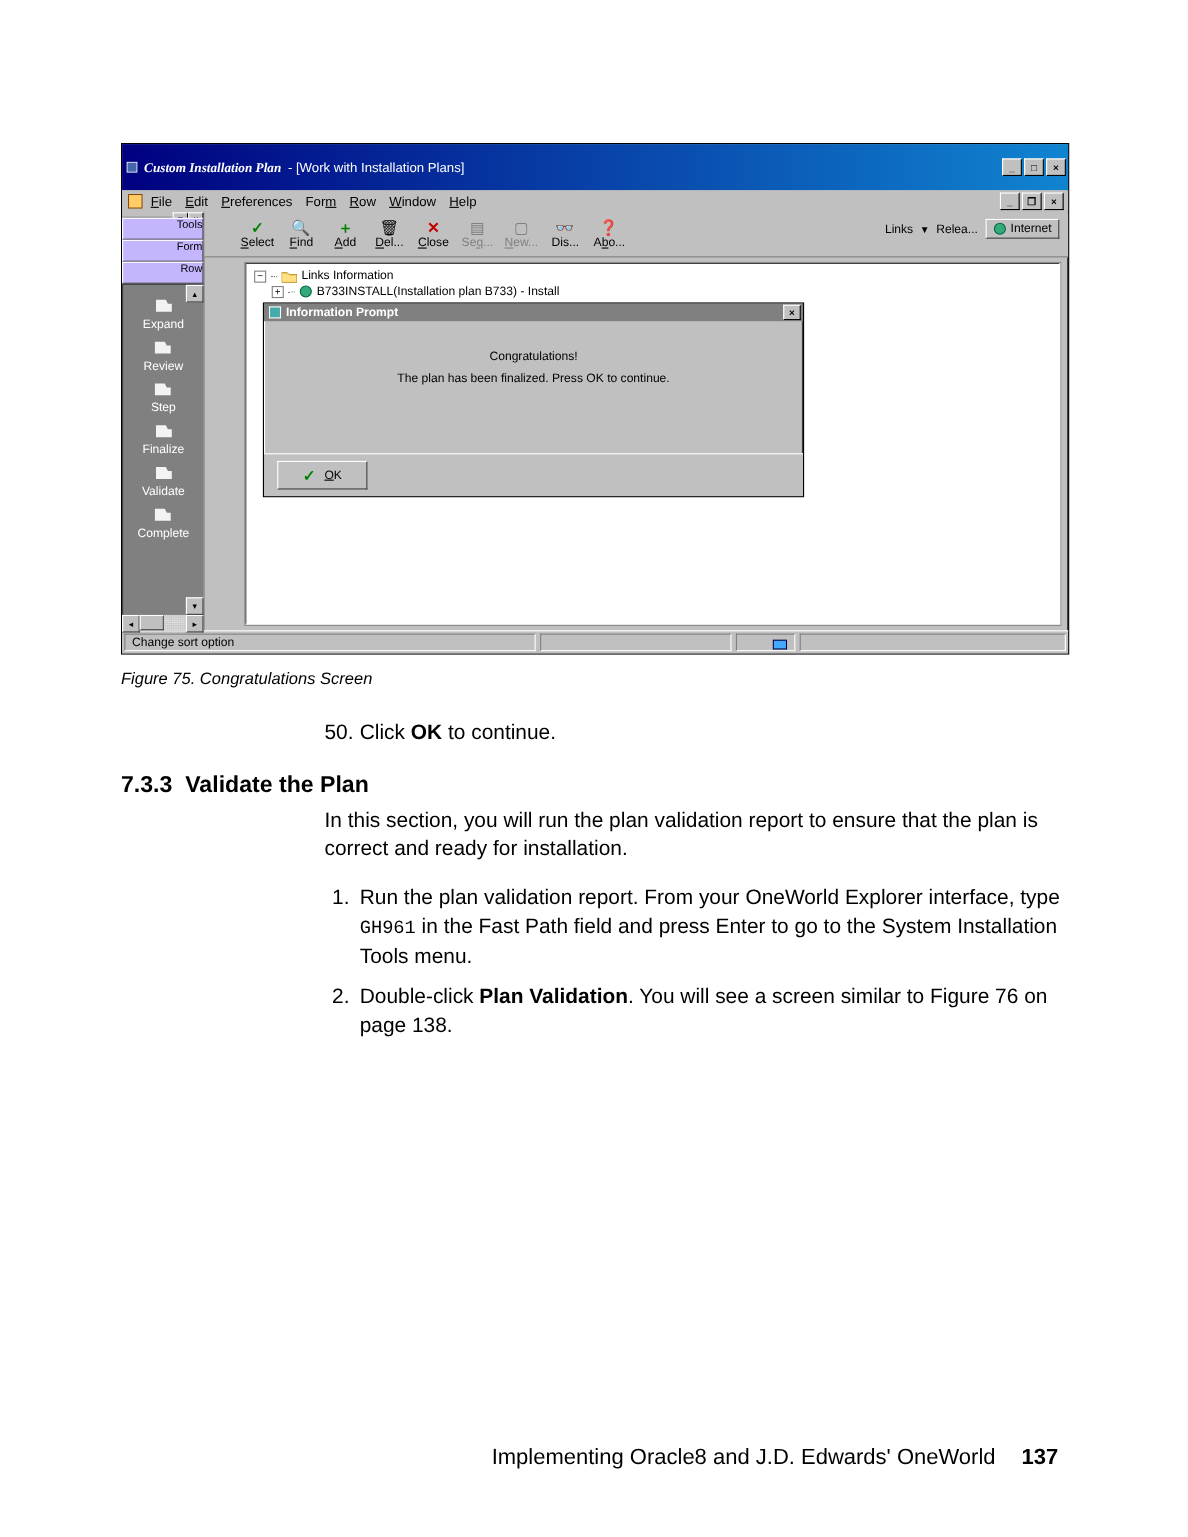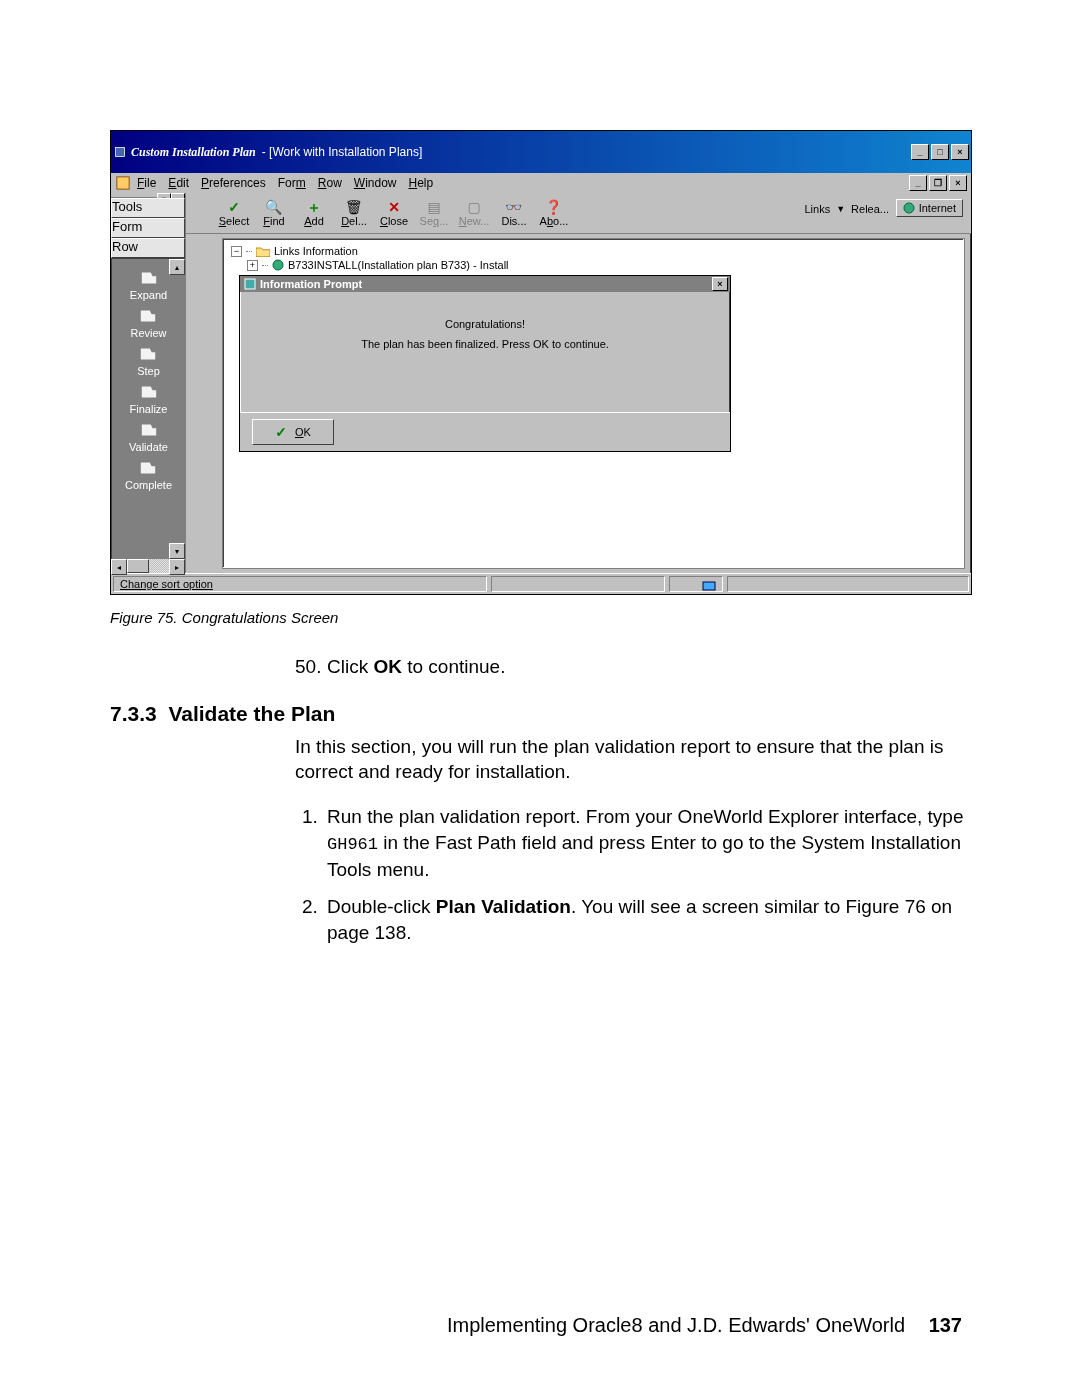--- a/index.html
+++ b/index.html
@@ -72,25 +72,25 @@
   }
   
   .sidebar {
     width: 74px;
     background: #c0c0c0;
     border-right: 1px solid #808080;
     display: flex; flex-direction: column;
   }
   .sidebtn {
     height: 18px;
-    background: #e5e5e5;
-    border: 1px solid #fff;
-    border-right-color: #404040; border-bottom-color: #404040;
-    text-align: left;
-    font-size: 13px;
+    background: #c4b5fd;
+    border: 1px solid #fff;
+    border-right-color: #404040; border-bottom-color: #404040;
+    text-align: right;
+    font-size: 10px;
   }
   .shade {
     flex: 1;
     background: #808080;
     border-left: 1px solid #404040;
     border-top: 1px solid #404040;
     display: flex; flex-direction: column;
     align-items: center;
     color: #fff;
     font-size: 11px;
@@ -233,21 +233,20 @@
     border-top: 1px solid #fff;
     display: flex;
   }
   .status-cell {
     border: 1px solid #808080;
     border-top-color: #808080; border-left-color: #808080;
     border-right-color: #fff; border-bottom-color: #fff;
     margin: 2px;
     padding: 1px 6px;
     font-size: 11px;
-    text-decoration: underline;
   }
   .status-cell.a { width: 360px; }
   .status-cell.b { width: 160px; }
   .status-cell.c { width: 40px; text-align: right; }
   .status-cell.d { flex: 1; }
   
   .figcap {
     font-style: italic;
     font-size: 15px;
     margin: 14px 0 28px 0;

